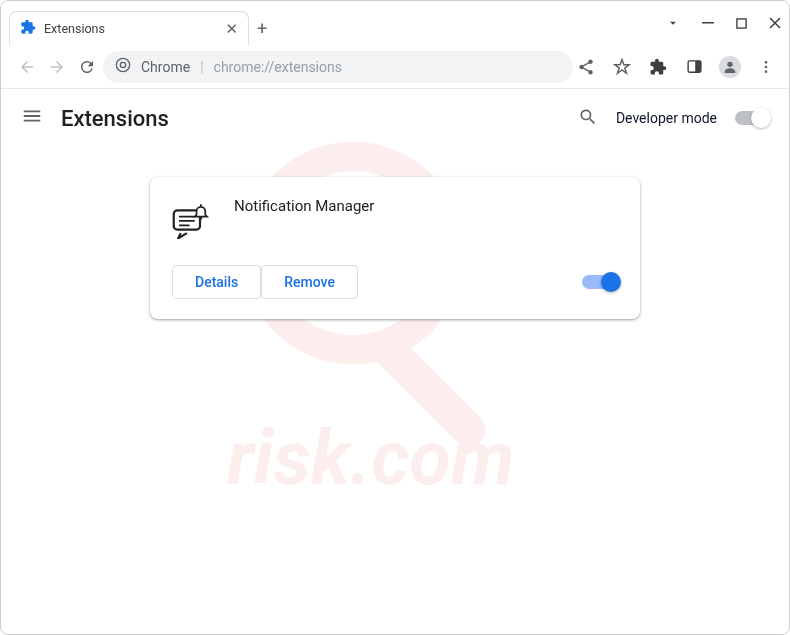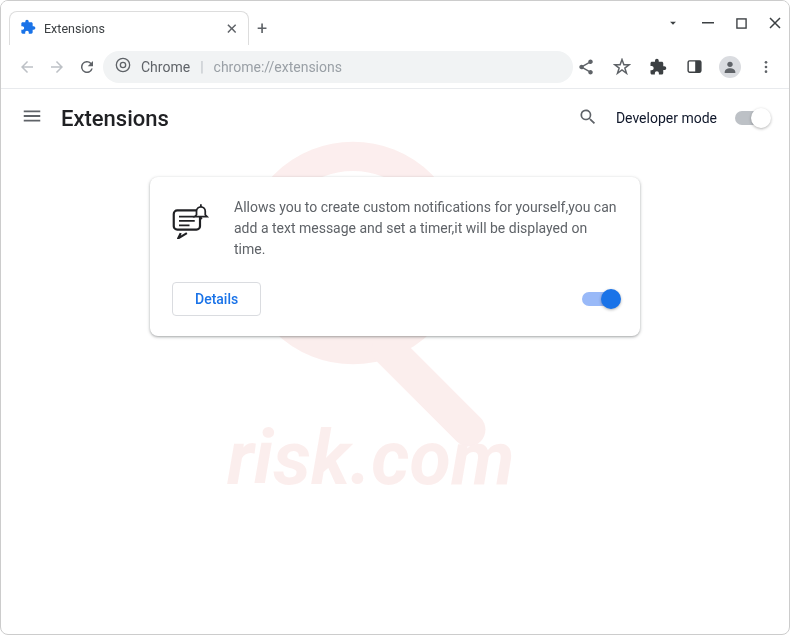--- a/index.html
+++ b/index.html
@@ -170,21 +170,22 @@
             <path d="M10 36l-3 6 10-6" fill="none" stroke="#202124" stroke-width="2.5" stroke-linejoin="round"></path>
             <line x1="8" y1="17" x2="26" y2="17" stroke="#202124" stroke-width="2"></line>
             <line x1="8" y1="22" x2="26" y2="22" stroke="#202124" stroke-width="2"></line>
             <line x1="8" y1="27" x2="20" y2="27" stroke="#202124" stroke-width="2"></line>
             <path d="M33 6a5 5 0 0 1 5 5v4l2 2H26l2-2v-4a5 5 0 0 1 5-5z" fill="#fff" stroke="#202124" stroke-width="2"></path>
             <circle cx="33" cy="19" r="1.5" fill="#202124"></circle>
             <line x1="33" y1="6" x2="33" y2="3" stroke="#202124" stroke-width="2"></line>
           </svg>
       </div>
       <div class="ext-info">
-        <div class="ext-desc">Allows you to create custom notifications for yourself,you can add a text message and set a timer,it will be displayed on time.</div>
+        <div class="ext-name">Notification Manager</div>
       </div>
     </div>
     <div class="card-actions">
       <button class="action-btn">Details</button>
+      <button class="action-btn">Remove</button>
       <div class="ext-toggle"></div>
     </div>
   </div>
 </div>
 
 </body></html>

